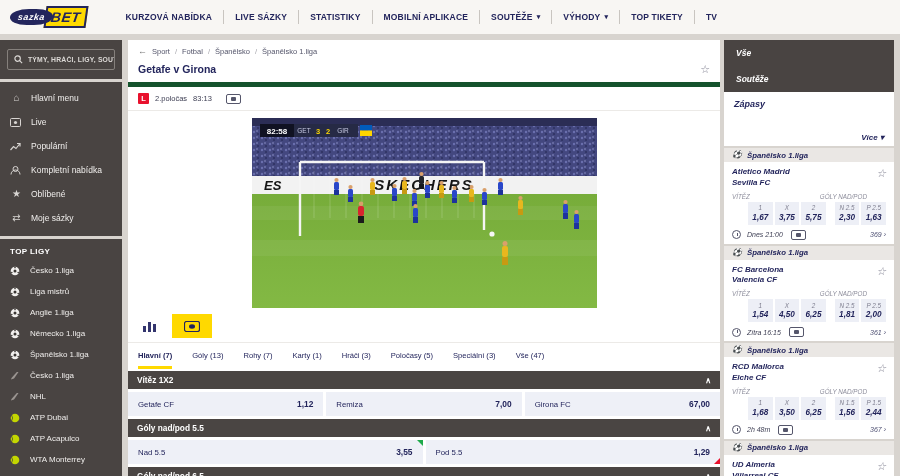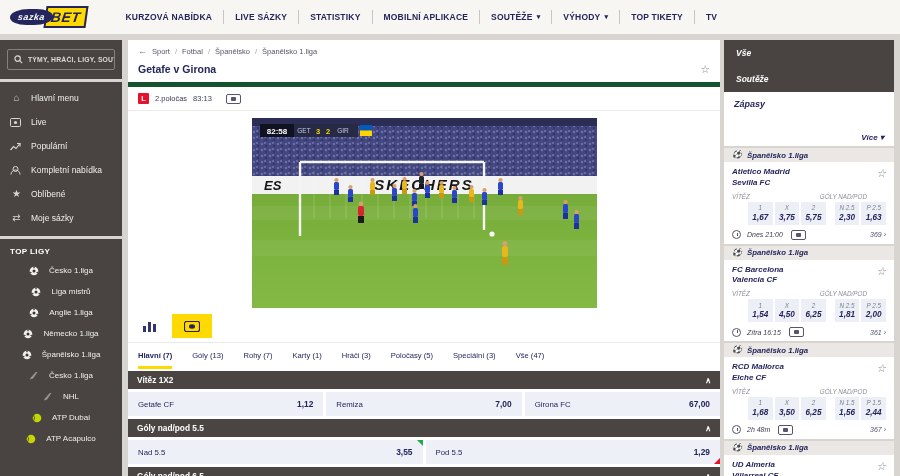--- a/index.html
+++ b/index.html
@@ -29,21 +29,21 @@
                padding:5px 6px; }
   .sb-search input { background:transparent; border:0; outline:0; color:#e8e5e2; font-size:6.8px;
                      width:86px; font-family:"Liberation Sans", sans-serif; font-weight:bold; letter-spacing:.2px; }
   .sb-search input::placeholder { color:#dcd9d6; opacity:1; }
   .sb-menu { padding:4px 0 6px; }
   .sb-item { display:flex; align-items:center; gap:8px; padding:7px 10px; color:#f0eeec; font-size:8.5px;
              cursor:pointer; }
   .sb-ico { width:13px; text-align:center; color:#d8d5d2; font-size:10px; line-height:10px; flex:none; }
   .sb-top-title { color:#fff; font-size:8px; font-weight:bold; letter-spacing:.4px; padding:8px 10px 4px; }
   .sb-league { display:flex; align-items:center; gap:7px; padding:5.5px 10px; color:#f0eeec; font-size:8px;
-               cursor:pointer;justify-content:center; }
+               cursor:pointer; }
   .flex1 { flex:1; }
 
   
   .main { position:absolute; top:40px; left:128px; width:592px; bottom:0; background:#fff; overflow:hidden; }
   .bc-row { display:flex; align-items:center; gap:5px; padding:6px 10px 4px; font-size:7.5px; color:#55566b; }
   .bc-arrow { color:#777; font-size:9px; cursor:pointer; }
   .bc-item { cursor:pointer; }
   .bc-sep { color:#a7a6ad; }
   .title-row { display:flex; align-items:flex-start; justify-content:space-between; padding:3px 10px 6px;
                border-bottom:5px solid #14532d; }
@@ -281,20 +281,29 @@
     </div>
     <div class="sb-league">
       <span class="sb-ico svg-ico">
           <svg width="10" height="10" viewBox="0 0 10 10">
             <circle cx="5" cy="5" r="4.3" fill="#c3d600"></circle>
             <path d="M1.5 2 A5 5 0 0 1 1.5 8" fill="none" stroke="#494442" stroke-width="0.8"></path>
           </svg>
         </span>
       <span>ATP Acapulco</span>
     </div>
+    <div class="sb-league">
+      <span class="sb-ico svg-ico">
+          <svg width="10" height="10" viewBox="0 0 10 10">
+            <circle cx="5" cy="5" r="4.3" fill="#c3d600"></circle>
+            <path d="M1.5 2 A5 5 0 0 1 1.5 8" fill="none" stroke="#494442" stroke-width="0.8"></path>
+          </svg>
+        </span>
+      <span>WTA Monterrey</span>
+    </div>
   </div>
 </div>
 
 <div class="main">
   <div class="bc-row">
     <span class="bc-arrow">←</span>
     <span class="bc-item">Sport</span>
     <span class="bc-sep">/</span>
     <span class="bc-item">Fotbal</span>
     <span class="bc-sep">/</span>

